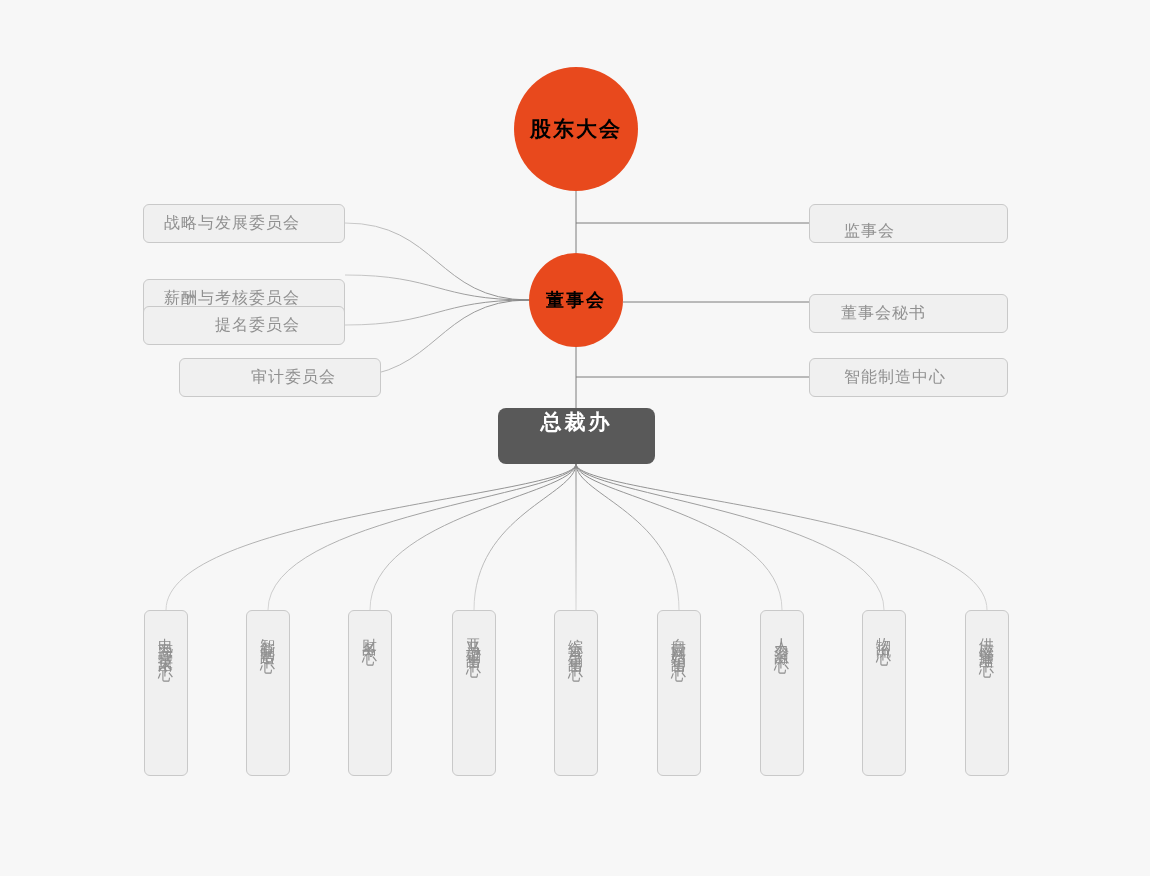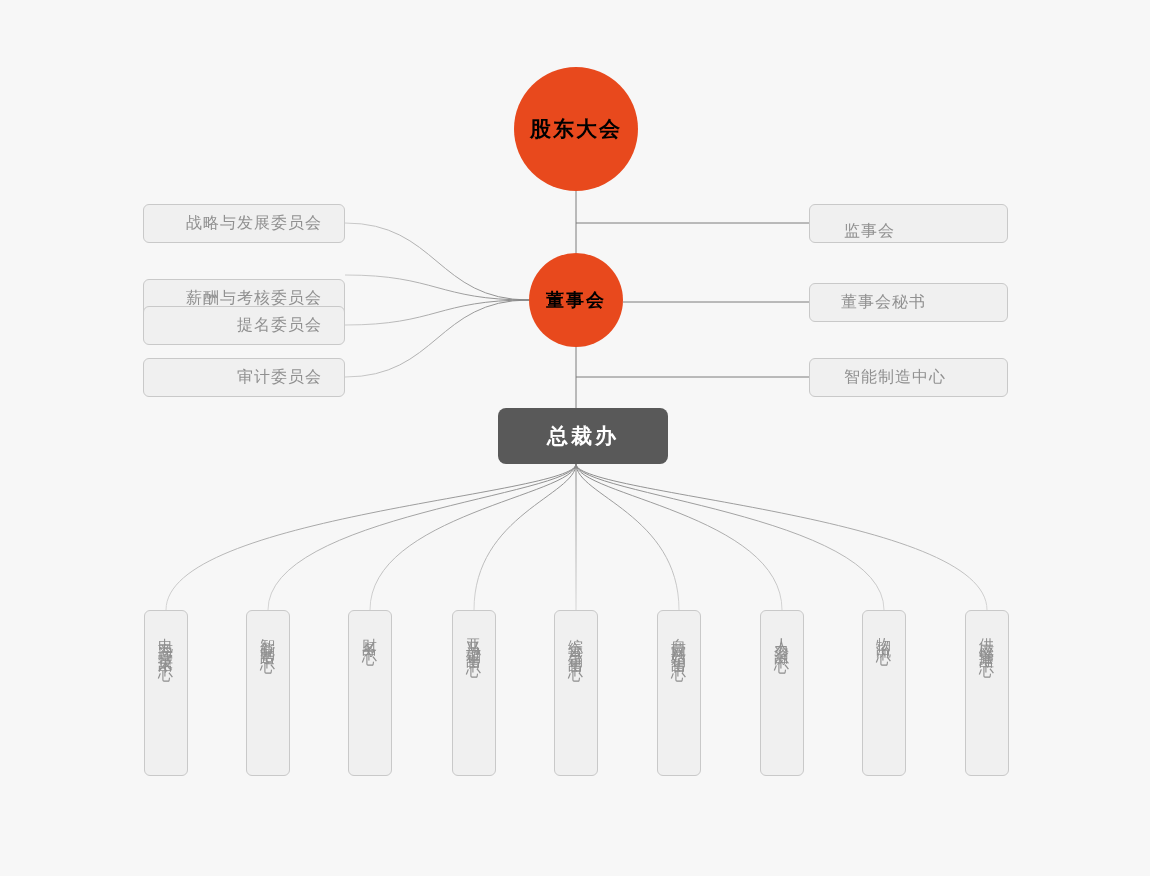--- a/index.html
+++ b/index.html
@@ -32,45 +32,45 @@
     align-items: center;
     justify-content: center;
     color: #000000;
     font-weight: bold;
     font-size: 21px;
     letter-spacing: 2px;
   }
   .circle-root { left: 514px; top: 67px;  width: 124px; height: 124px; }
   .circle-board{ left: 529px; top: 253px; width: 94px;  height: 94px; font-size: 18px; }
   .dark-box {
-    left: 498px; top: 408px; width: 170px; height: 56px;
+    left: 498px; top: 408px; width: 157px; height: 56px;
     background: #595959;
     border-radius: 8px;
     display: flex;
-    align-items: center;
+    align-items: flex-start;
     justify-content: center;
     color: #ffffff;
     font-weight: bold;
     font-size: 21px;
     letter-spacing: 3px;
   }
   .lite-box {
     background: #f0f0f0;
     border: 1px solid #c9c9c9;
     border-radius: 6px;
     color: #909090;
     font-size: 16px;
     letter-spacing: 1px;
     display: flex;
     align-items: center;
   }
-  .left-box  { left: 143px; width: 202px; height: 39px; justify-content: flex-end;  padding-right: 22px; }
+  .left-box  { left: 143px; width: 202px; height: 39px; justify-content: flex-end;  padding-right: 44px; }
   .right-box { left: 809px; width: 199px; height: 39px; justify-content: flex-start; padding-left: 34px; }
-  .lb-0 { top: 204px; } .lb-1 { top: 256px; margin-top: 23px; } .lb-2 { top: 306px; } .lb-3 { top: 358px; }
-  .rb-0 { top: 204px; align-items: flex-end; } .rb-1 { top: 283px; padding-left: 31px; } .rb-2 { top: 358px; }
+  .lb-0 { top: 204px; } .lb-1 { top: 256px; margin-top: 23px; } .lb-2 { top: 306px; } .lb-3 { top: 358px; margin-left: 36px; }
+  .rb-0 { top: 204px; align-items: flex-end; } .rb-1 { top: 294px; padding-left: 31px; } .rb-2 { top: 358px; }
   .dept-box {
     top: 610px; width: 44px; height: 166px;
     justify-content: center;
     align-items: flex-start;
     padding-top: 15px;
     letter-spacing: normal;
   }
   .dept-box span {
     writing-mode: vertical-lr;
     font-size: 15px;

